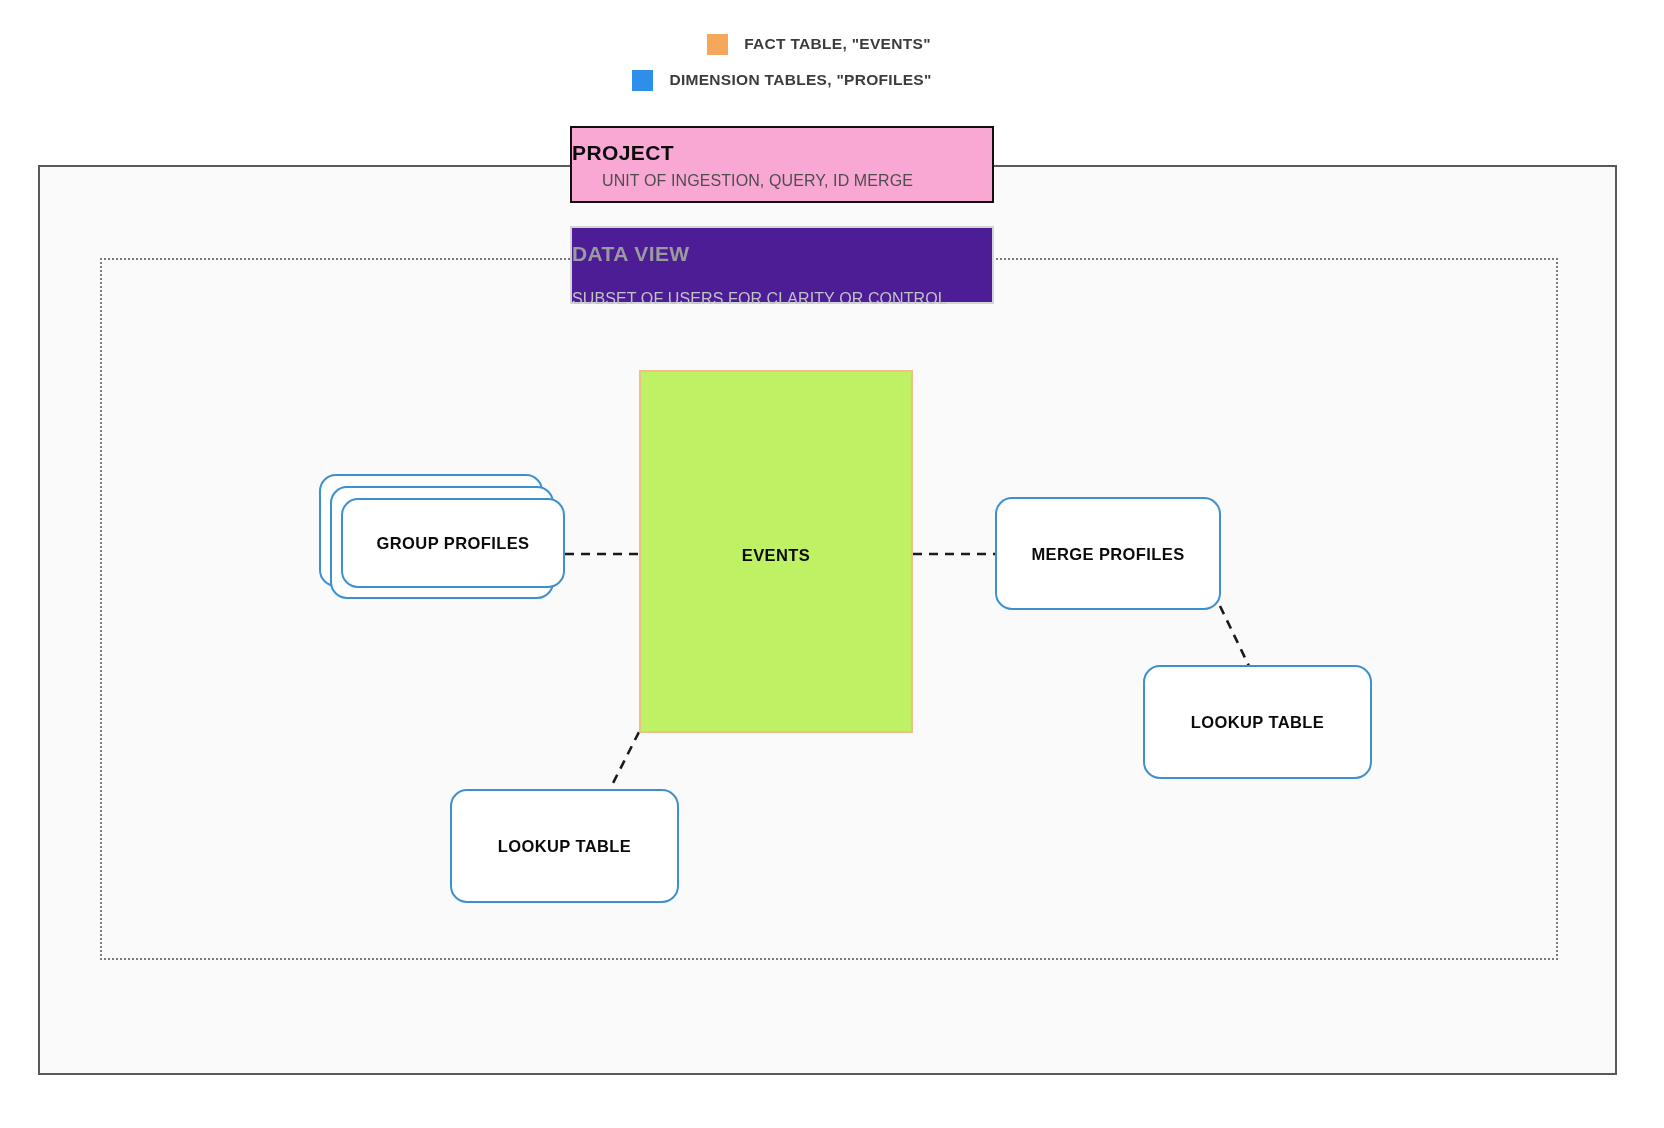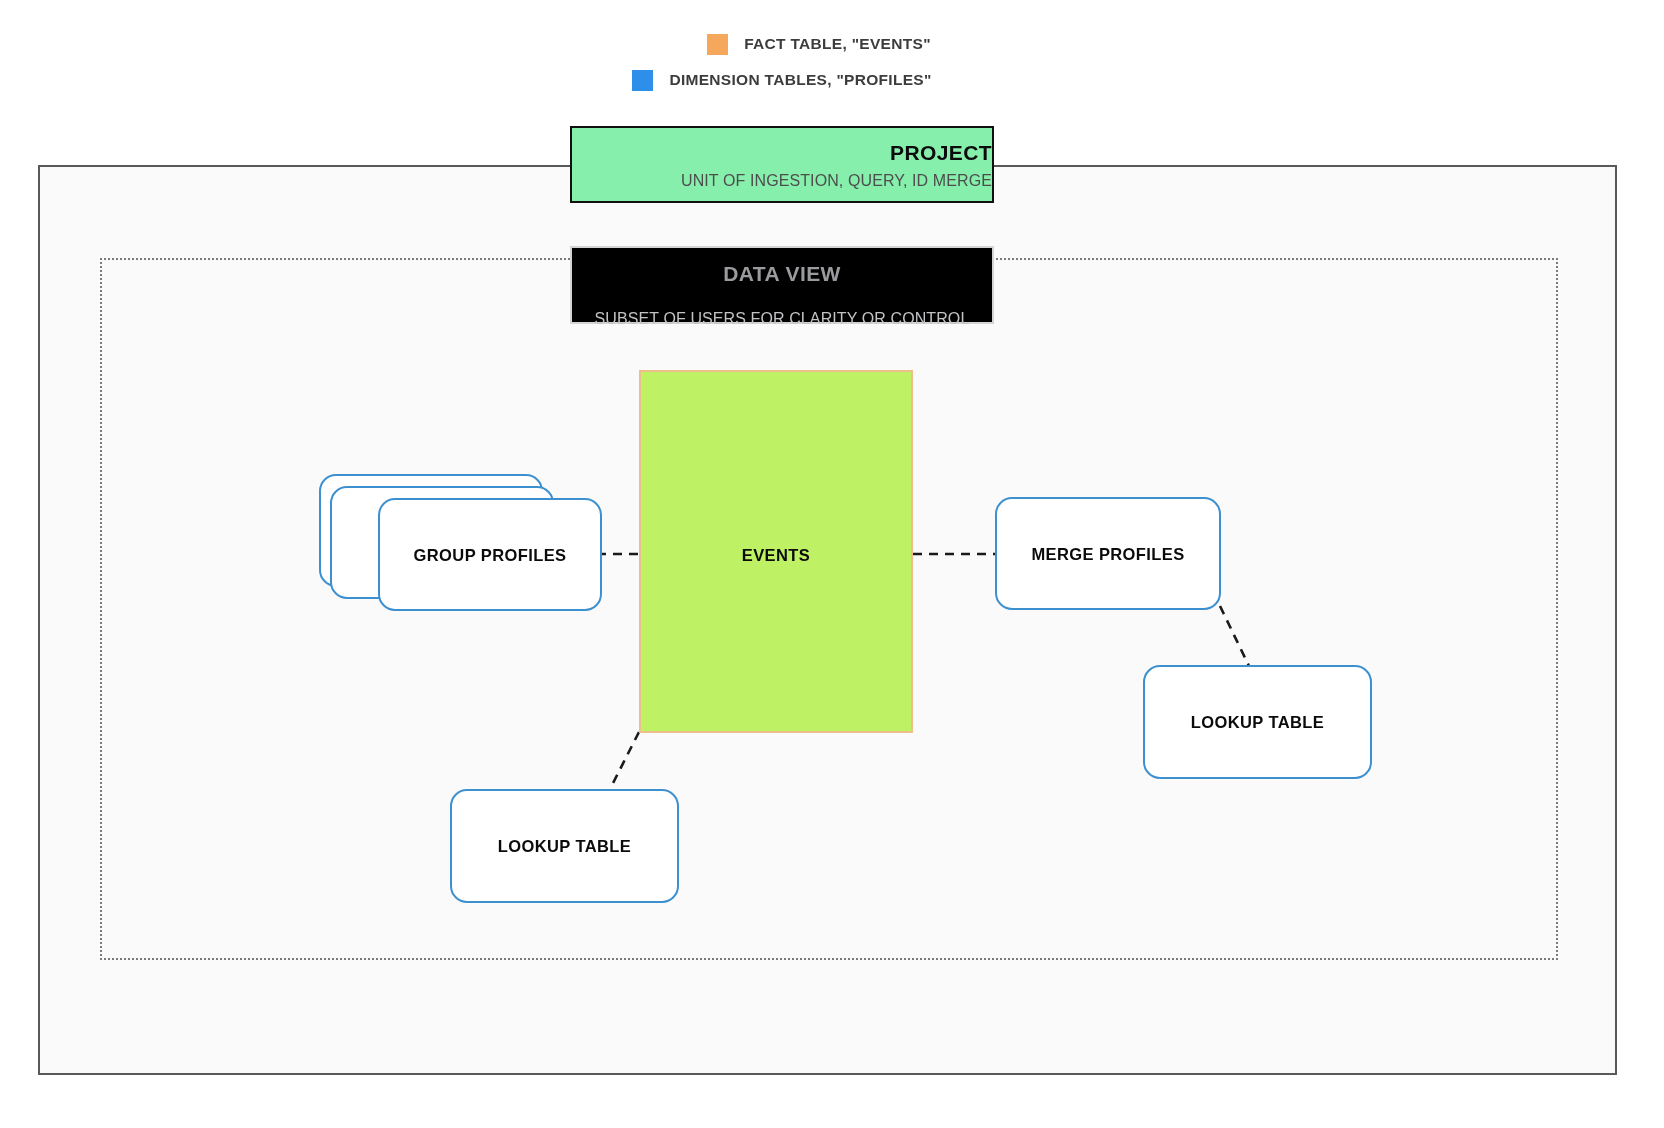--- a/index.html
+++ b/index.html
@@ -81,22 +81,22 @@
 
   
   .project-box {
     position: absolute;
     left: 570px;
     top: 126px;
     width: 424px;
     height: 77px;
     box-sizing: border-box;
     border: 2px solid #101010;
-    background: #86efac;
-    text-align: right;
+    background: #f9a8d4;
+    text-align: left;
     z-index: 6;
   }
   .project-title {
     font-size: 21px;
     font-weight: bold;
     color: #0c0c0c;
     letter-spacing: 0.4px;
     margin-top: 13px;
   }
   .project-sub {
@@ -104,27 +104,26 @@
     color: #4d4d4d;
     letter-spacing: 0.1px;
     margin-top: 7px;
     margin-left: 30px;
   }
 
   
   .dataview-box {
     position: absolute;
     left: 570px;
-    top: 246px;
+    top: 226px;
     width: 424px;
     height: 78px;
     box-sizing: border-box;
     border: 2px solid #d3d4d6;
-    background: #000000;
-    text-align: center;
+    background: #4c1d95;
     z-index: 6;
   }
   .dataview-title {
     font-size: 21px;
     font-weight: bold;
     color: #9a9b9e;
     letter-spacing: 0.4px;
     margin-top: 14px;
   }
   .dataview-sub {
@@ -173,21 +172,21 @@
     top: 50%;
     transform: translateY(-50%);
     text-align: center;
     font-size: 16.5px;
     font-weight: bold;
     color: #0b0b0b;
     letter-spacing: 0.4px;
   }
   .group-card-3 { left: 319px; top: 474px; width: 224px; height: 113px; z-index: 2; }
   .group-card-2 { left: 330px; top: 486px; width: 224px; height: 113px; z-index: 3; }
-  .group-card-1 { left: 341px; top: 498px; width: 224px; height: 113px; z-index: 4; margin-left: 37px; }
+  .group-card-1 { left: 341px; top: 498px; width: 224px; height: 90px; z-index: 4; }
 
   .user-profiles-card { left: 995px; top: 497px; width: 226px; height: 113px; z-index: 4; }
   .lookup-right-card  { left: 1143px; top: 665px; width: 229px; height: 114px; z-index: 4; }
   .lookup-left-card   { left: 450px;  top: 789px; width: 229px; height: 114px; z-index: 4; }
 
   
   .connector-svg {
     position: absolute;
     left: 0; top: 0;
     width: 1664px;

